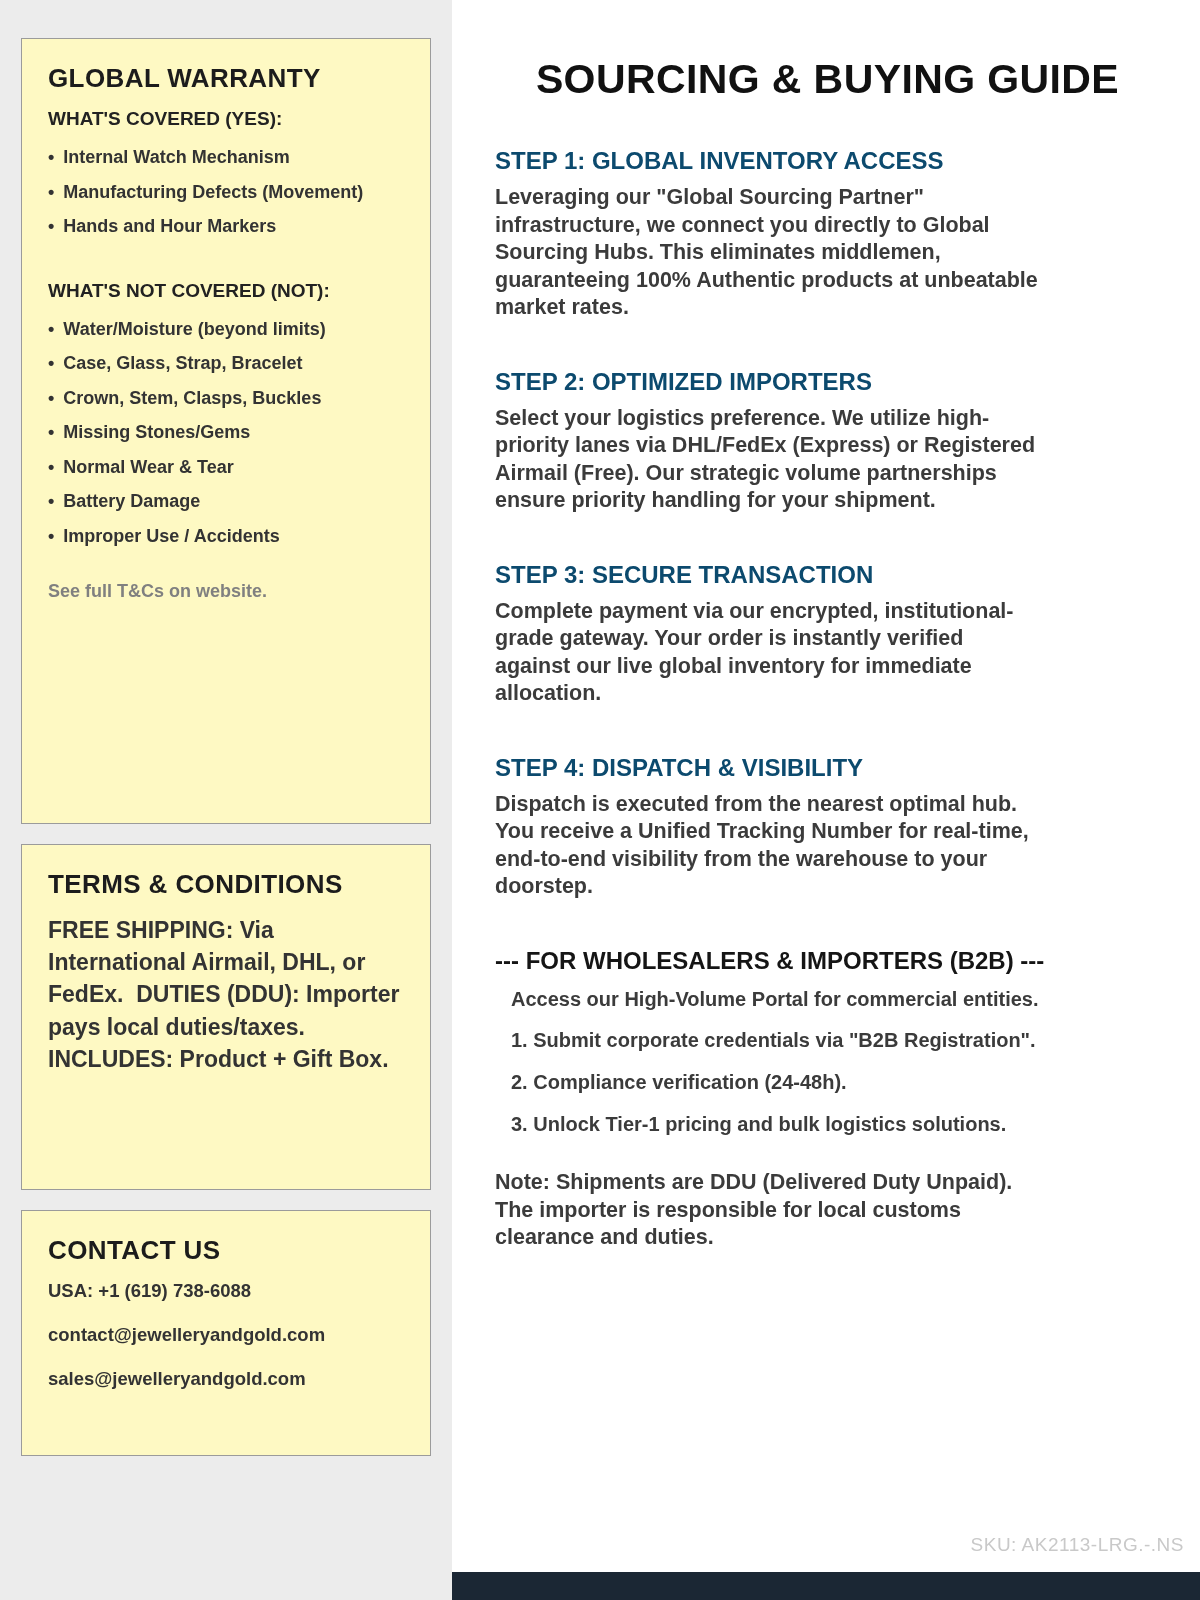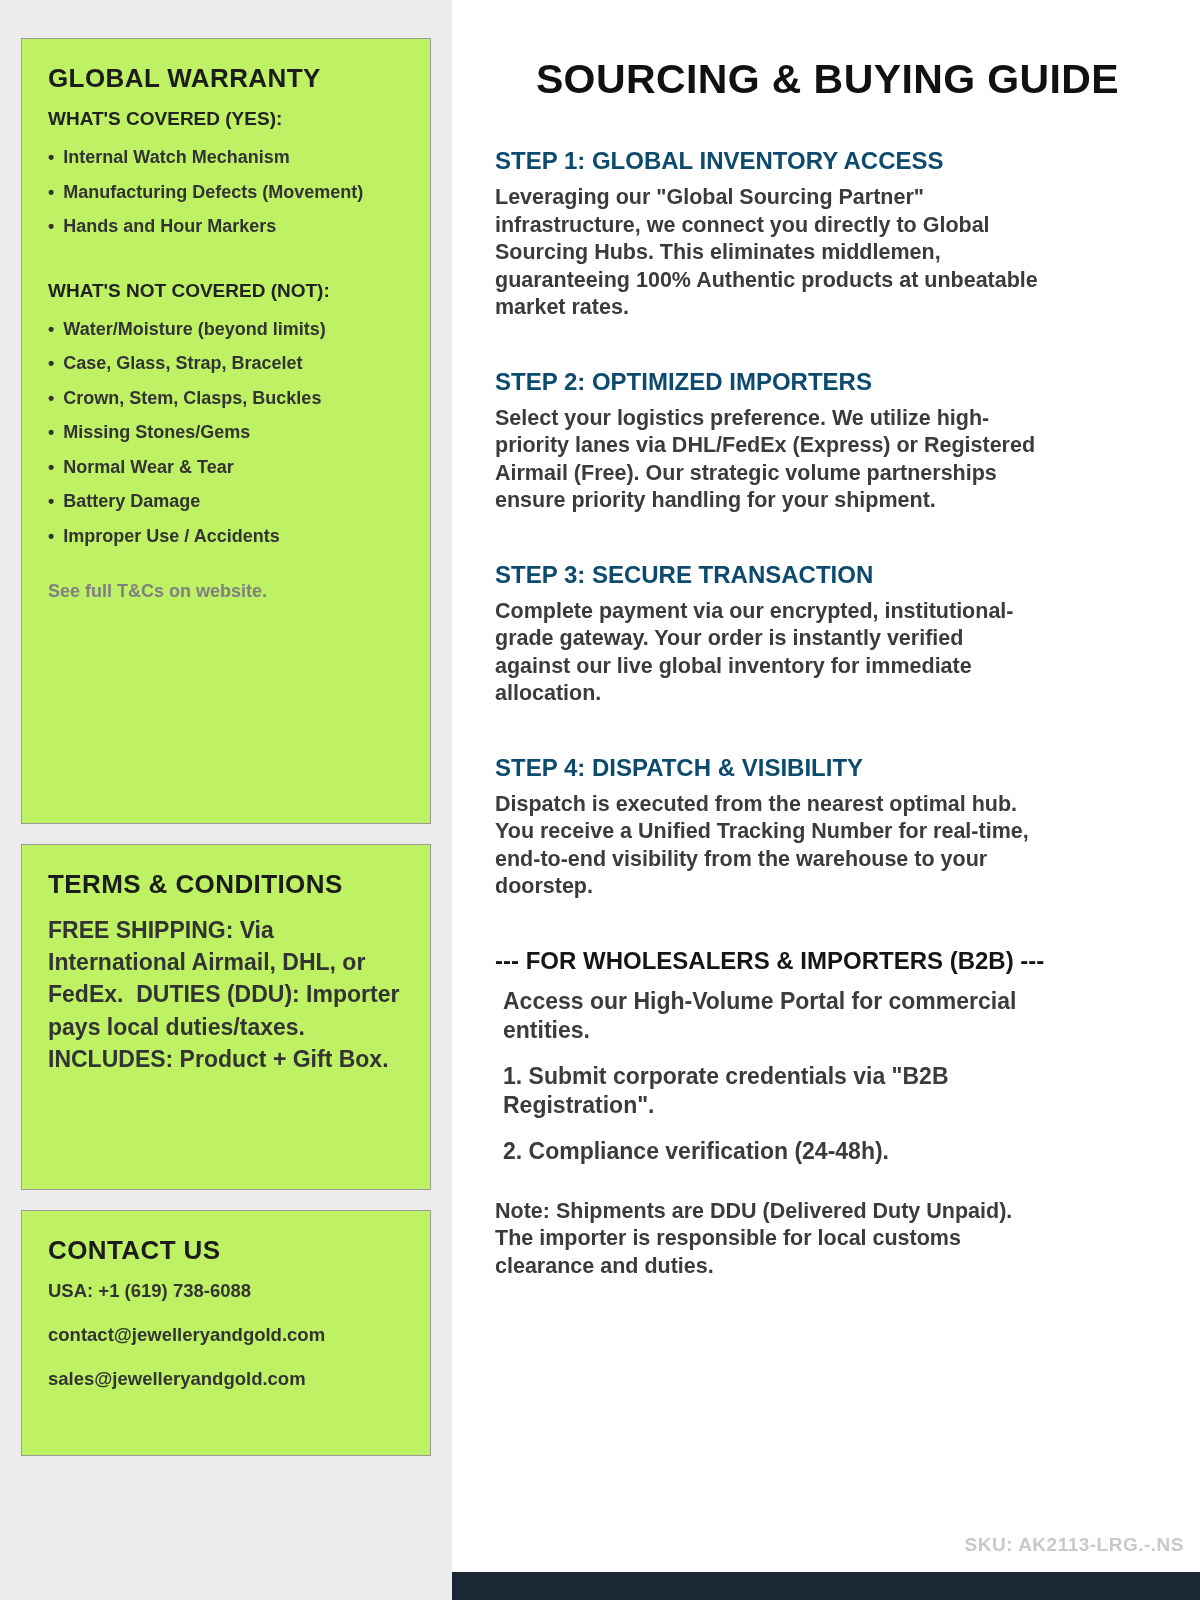--- a/index.html
+++ b/index.html
@@ -16,21 +16,21 @@
   
   .sidebar {
     position: absolute;
     left: 0; top: 0;
     width: 452px;
     height: 1600px;
     background: #ececec;
     padding: 38px 21px 0 21px;
   }
   .box {
-    background: #bef264;
+    background: #fef9c3;
     border: 1px solid #9b9b9b;
     padding: 24px 26px;
     margin-bottom: 20px;
   }
   .warranty-box { min-height: 786px; }
   .terms-box    { min-height: 346px; }
   .contact-box  { min-height: 246px; }
 
   .box-title {
     font-size: 26px;
@@ -106,43 +106,43 @@
     max-width: 548px;
     margin: 0 0 46px 0;
   }
   .b2b-heading {
     font-size: 24px;
     font-weight: 700;
     color: #151515;
     margin: 0 0 12px 0;
   }
   .b2b-para {
-    font-size: 23px;
+    font-size: 20px;
     font-weight: 600;
     color: #3b3b3b;
     line-height: 1.28;
     max-width: 560px;
-    margin: 0 0 16px 8px;
+    margin: 0 0 16px 16px;
   }
   .b2b-note {
     font-size: 21.5px;
     font-weight: 600;
     color: #3b3b3b;
     line-height: 1.28;
     max-width: 548px;
     margin: 32px 0 8px 0;
   }
 
   
   .sku {
     position: absolute;
     right: 16px;
     bottom: 44px;
     font-size: 19px;
-    font-weight: 700;
+    font-weight: 400;
     letter-spacing: 0.5px;
     color: #c9c9c9;
   }
   .footer-bar {
     position: absolute;
     left: 452px; right: 0; bottom: 0;
     height: 28px;
     background: #1b2734;
   }
 </style>
@@ -209,20 +209,21 @@
     <section class="step">
       <h2 class="step-heading">STEP 4: DISPATCH &amp; VISIBILITY</h2>
       <p class="step-body">Dispatch is executed from the nearest optimal hub. You receive a Unified Tracking Number for real-time, end-to-end visibility from the warehouse to your doorstep.</p>
     </section>
 
     <section class="b2b">
       <h2 class="b2b-heading">--- FOR WHOLESALERS &amp; IMPORTERS (B2B) ---</h2>
       <p class="b2b-para">Access our High-Volume Portal for commercial entities.</p>
       <p class="b2b-para">1. Submit corporate credentials via "B2B Registration".</p>
       <p class="b2b-para">2. Compliance verification (24-48h).</p>
+      <p class="b2b-para">3. Unlock Tier-1 pricing and bulk logistics solutions.</p>
       <p class="b2b-note">Note: Shipments are DDU (Delivered Duty Unpaid). The importer is responsible for local customs clearance and duties.</p>
     </section>
   </main>
 
   <div class="sku">SKU: AK2113-LRG.-.NS</div>
   <div class="footer-bar"></div>
 
 </div>
 
 </body></html>

